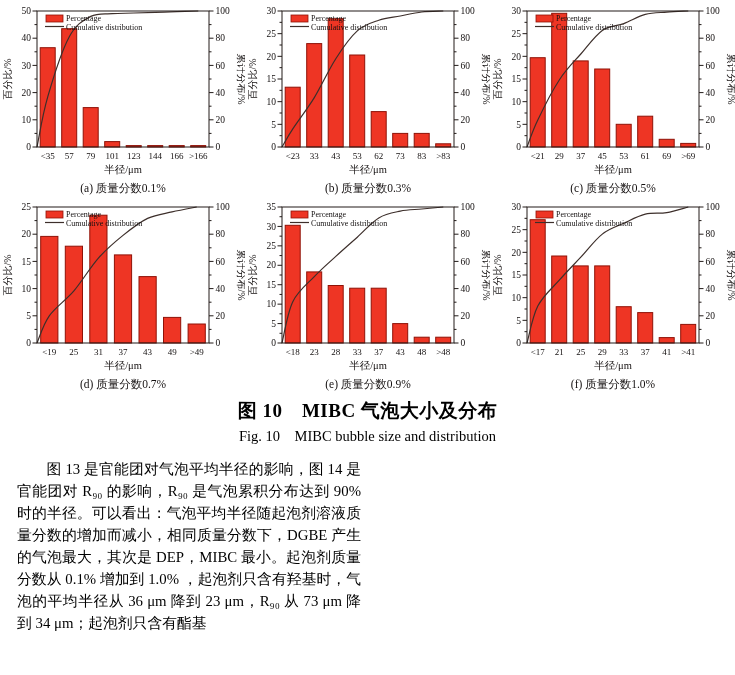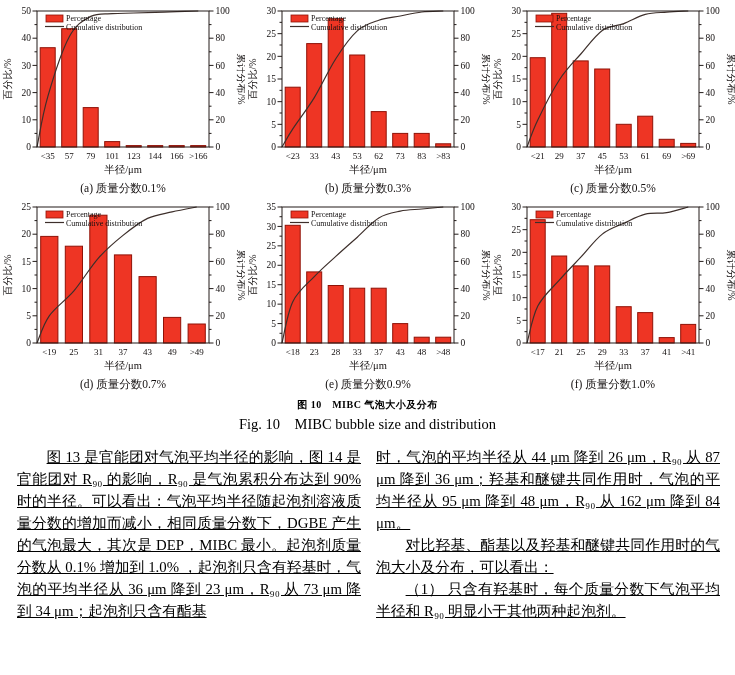--- a/index.html
+++ b/index.html
@@ -1,24 +1,24 @@
 <!DOCTYPE html>
 <html><head>
 <meta charset="utf-8">
 <style>
   html,body{margin:0;padding:0;background:#fff;}
   body{width:735px;height:675px;font-family:"Liberation Serif",serif;color:#000;overflow:hidden;}
   .page{width:735px;height:675px;background:#fff;}
   .figure-grid{display:grid;grid-template-columns:repeat(3,245px);padding-top:4px;}
   .chart-cell{width:245px;height:196px;}
   .fig-caption{text-align:center;margin-top:2px;}
-  .cap-cn{font-weight:bold;font-size:10px;letter-spacing:.5px;}
+  .cap-cn{font-weight:bold;font-size:19px;letter-spacing:.5px;}
   .cap-en{font-weight:normal;font-size:14.5px;margin-top:3px;}
   .article{display:flex;gap:15px;padding:12px 15px 0 17px;}
-  .col{width:344px;text-decoration:underline;}
+  .col{width:344px;}
   .col p{margin:0;font-size:14.8px;line-height:22px;text-align:justify;}
   .col p.indent{text-indent:2em;}
   svg text{font-family:"Liberation Serif",serif;}
 </style>
 </head>
 <body>
 
 <div class="page">
 
   <div class="figure-grid">
@@ -447,20 +447,15 @@
 
   <div class="fig-caption">
     <div class="cap-cn">图 10　MIBC 气泡大小及分布</div>
     <div class="cap-en">Fig. 10　MIBC bubble size and distribution</div>
   </div>
 
   <div class="article">
     <div class="col">
       <p class="indent">图 13 是官能团对气泡平均半径的影响，图 14 是官能团对 R₉₀ 的影响，R₉₀ 是气泡累积分布达到 90% 时的半径。可以看出：气泡平均半径随起泡剂溶液质量分数的增加而减小，相同质量分数下，DGBE 产生的气泡最大，其次是 DEP，MIBC 最小。起泡剂质量分数从 0.1% 增加到 1.0% ，起泡剂只含有羟基时，气泡的平均半径从 36 μm 降到 23 μm，R₉₀ 从 73 μm 降到 34 μm；起泡剂只含有酯基</p>
     </div>
-    <div class="col">
-      <p>时，气泡的平均半径从 44 μm 降到 26 μm，R₉₀ 从 87 μm 降到 36 μm；羟基和醚键共同作用时，气泡的平均半径从 95 μm 降到 48 μm，R₉₀ 从 162 μm 降到 84 μm。</p>
-      <p class="indent">对比羟基、酯基以及羟基和醚键共同作用时的气泡大小及分布，可以看出：</p>
-      <p class="indent">（1） 只含有羟基时，每个质量分数下气泡平均半径和 R₉₀ 明显小于其他两种起泡剂。</p>
-    </div>
   </div>
 
 </div>
 
 </body></html>

